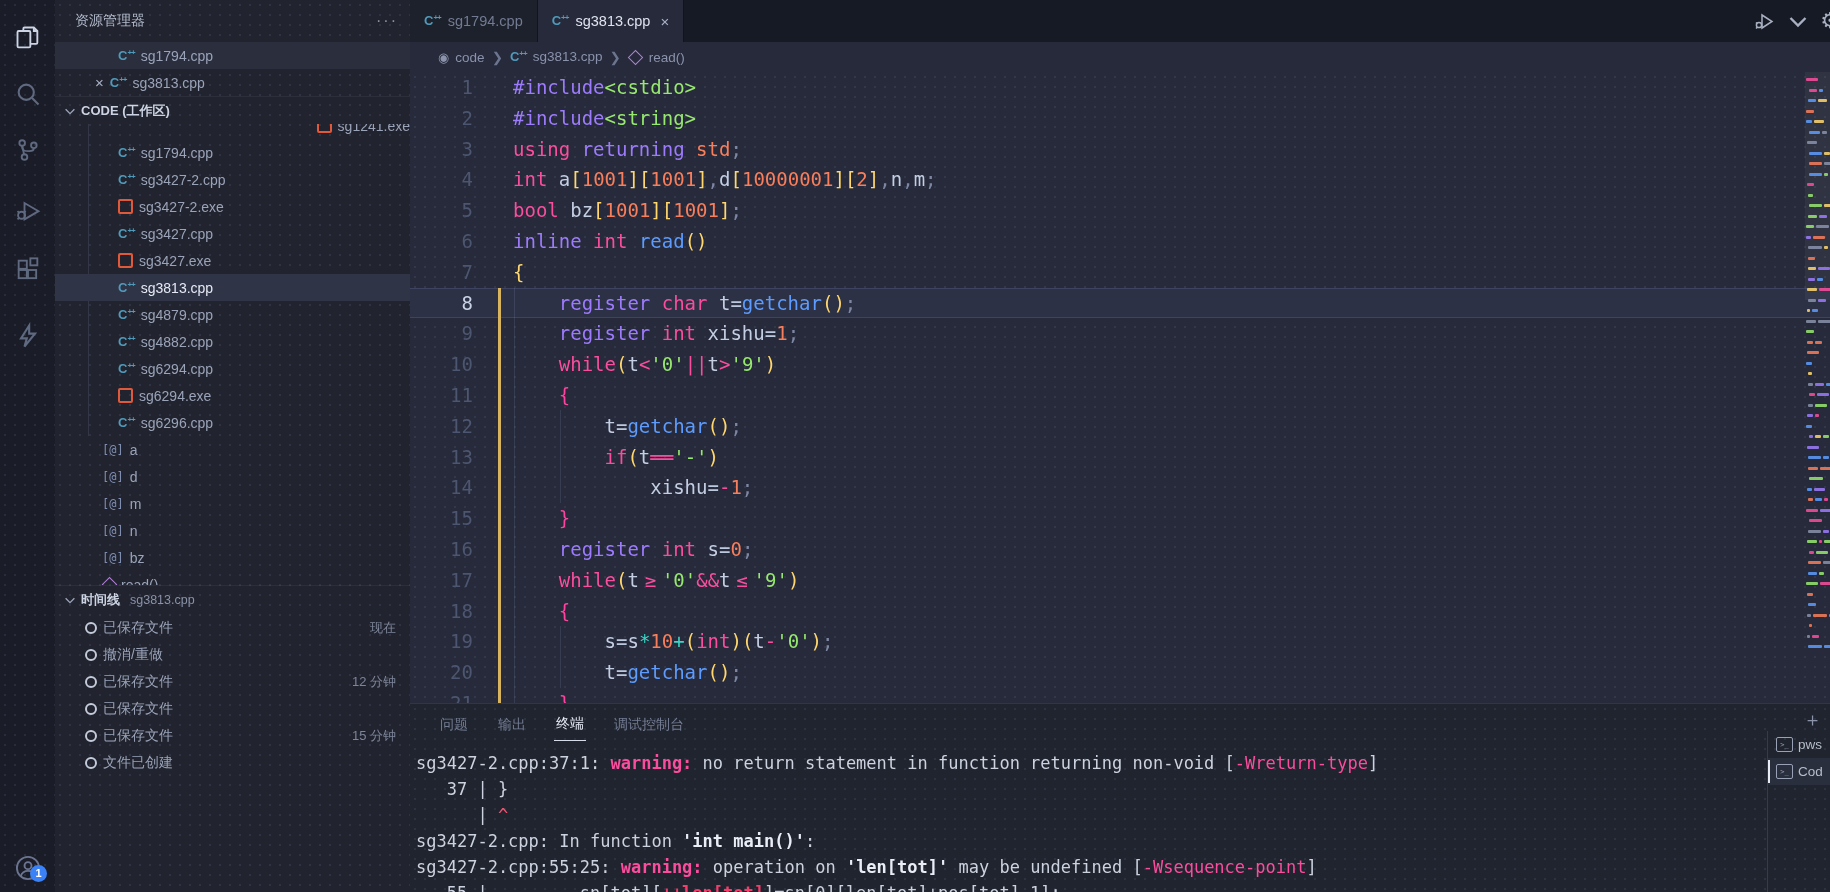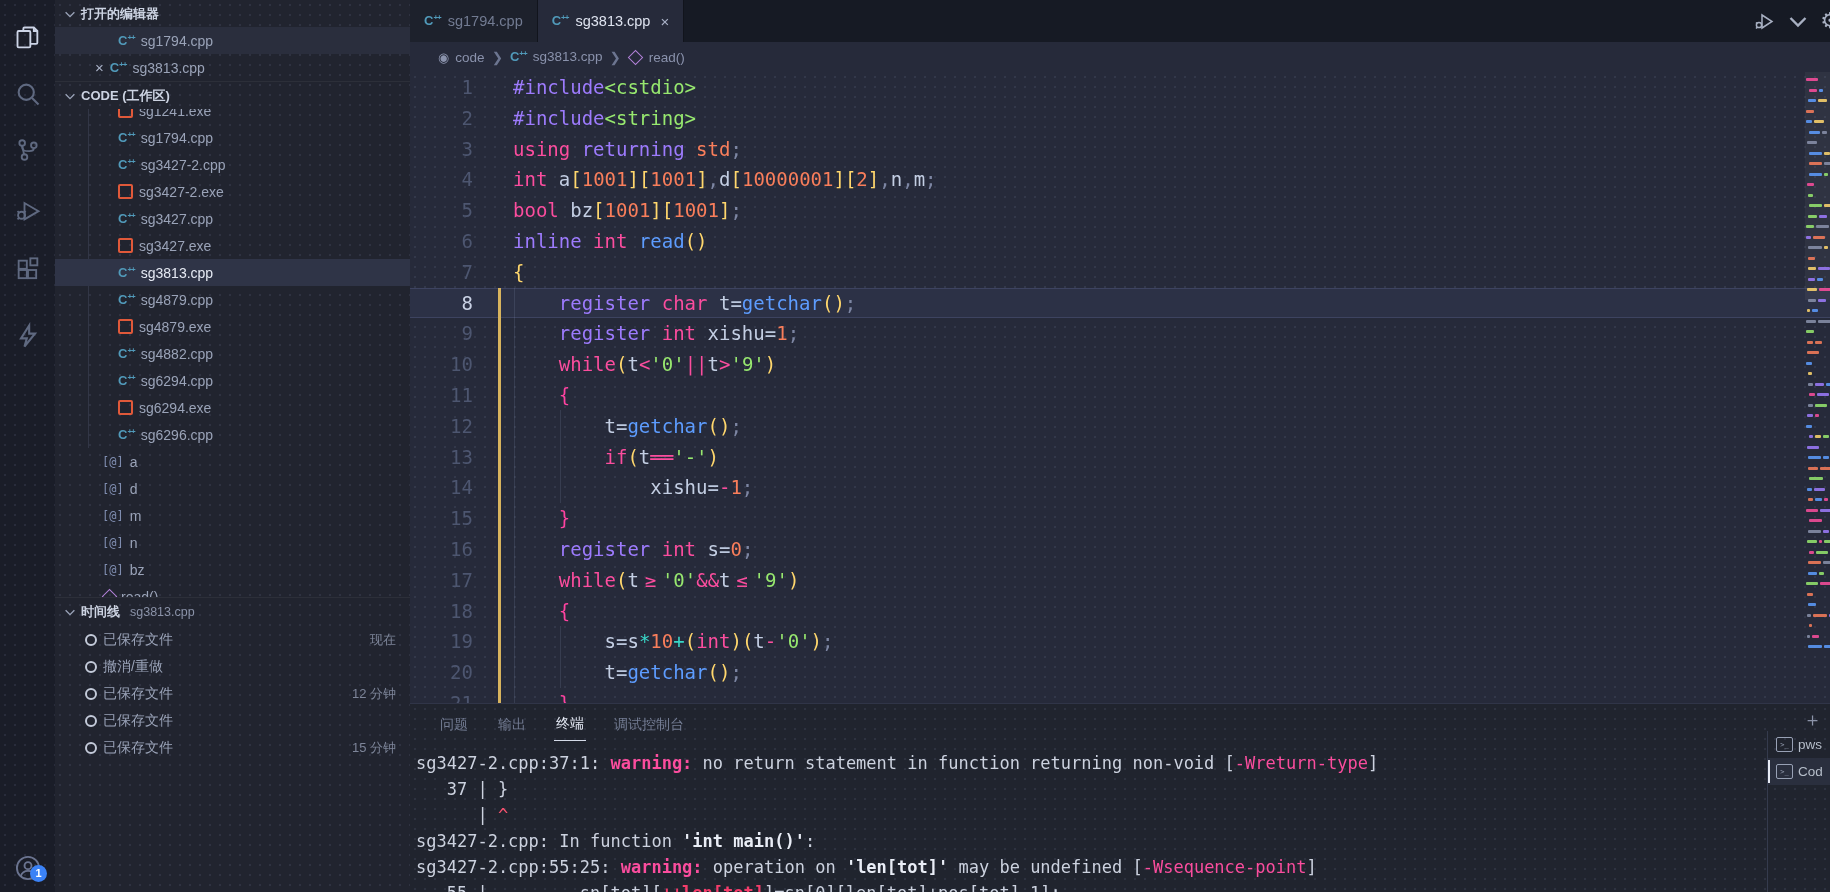--- a/index.html
+++ b/index.html
@@ -163,29 +163,26 @@
       <svg viewBox="0 0 24 24" fill="none" stroke="currentColor" stroke-width="1.6">
         <circle cx="12" cy="12" r="9.5"></circle>
           <circle cx="12" cy="10" r="3"></circle>
           <path d="M5.8 19 C7 15.5 9 14.5 12 14.5 C15 14.5 17 15.5 18.2 19"></path>
       </svg>
       <div class="badge">1</div>
     </div>
   </div>
 
   <div class="sidebar dots">
-
-    <div class="sb-header" style="border-top:none">
-      <span class="chev">
-        <svg width="14" height="14" viewBox="0 0 16 16" fill="none" stroke="currentColor" stroke-width="1.6">
-            <path d="M3 6 l5 5 5-5"></path>
-          </svg>
-      </span>
-      <span>打开的编辑器</span>
-    </div>
+    <div class="sb-title">
+      <span>资源管理器</span>
+      <span class="grow"></span>
+      <span class="sb-dots">···</span>
+    </div>
+
     <div id="oe-rows">
         <div class="row oe-row hov">
           <span class="cpp-ico">C<sup>++</sup></span>
           <span class="lbl">sg1794.cpp</span>
         </div>
         <div class="row oe-row closing">
           <span class="close-x">×</span>
           <span class="cpp-ico">C<sup>++</sup></span>
           <span class="lbl">sg3813.cpp</span>
         </div>
@@ -194,21 +191,21 @@
     <div class="sb-header">
       <span class="chev">
         <svg width="14" height="14" viewBox="0 0 16 16" fill="none" stroke="currentColor" stroke-width="1.6">
             <path d="M3 6 l5 5 5-5"></path>
           </svg>
       </span>
       <span>CODE (工作区)</span>
     </div>
     <div id="ws-rows" class="clip" style="position:relative">
       <div class="guideline"></div>
-    <div class="row ws-row" style="margin-top: -12px;">
+    <div class="row ws-row" style="margin-top: -12px; justify-content: flex-end;">
           <span class="exe-ico"></span>
           <span class="lbl">sg1241.exe</span>
         </div>
         <div class="row ws-row">
           <span class="cpp-ico">C<sup>++</sup></span>
           <span class="lbl">sg1794.cpp</span>
         </div>
         <div class="row ws-row">
           <span class="cpp-ico">C<sup>++</sup></span>
           <span class="lbl">sg3427-2.cpp</span>
@@ -225,24 +222,20 @@
           <span class="exe-ico"></span>
           <span class="lbl">sg3427.exe</span>
         </div>
         <div class="row ws-row sel">
           <span class="cpp-ico">C<sup>++</sup></span>
           <span class="lbl">sg3813.cpp</span>
         </div>
         <div class="row ws-row">
           <span class="cpp-ico">C<sup>++</sup></span>
           <span class="lbl">sg4879.cpp</span>
-        </div>
-        <div class="row ws-row">
-          <span class="exe-ico"></span>
-          <span class="lbl">sg4879.exe</span>
         </div>
         <div class="row ws-row">
           <span class="cpp-ico">C<sup>++</sup></span>
           <span class="lbl">sg4882.cpp</span>
         </div>
         <div class="row ws-row">
           <span class="cpp-ico">C<sup>++</sup></span>
           <span class="lbl">sg6294.cpp</span>
         </div>
         <div class="row ws-row">
@@ -307,20 +300,24 @@
           <span class="time">12 分钟</span>
         </div>
         <div class="row tl-row">
           <span class="commit-ico"></span>
           <span class="lbl grow">已保存文件</span>
         </div>
         <div class="row tl-row">
           <span class="commit-ico"></span>
           <span class="lbl grow">已保存文件</span>
           <span class="time">15 分钟</span>
+        </div>
+        <div class="row tl-row">
+          <span class="commit-ico"></span>
+          <span class="lbl grow">文件已创建</span>
         </div>
       </div>
   </div>
 
   <div class="main">
 
     <div class="tabbar">
       <div id="tabs" style="display:flex">
           <div class="tab">
             <span class="cpp-ico">C<sup>++</sup></span>

